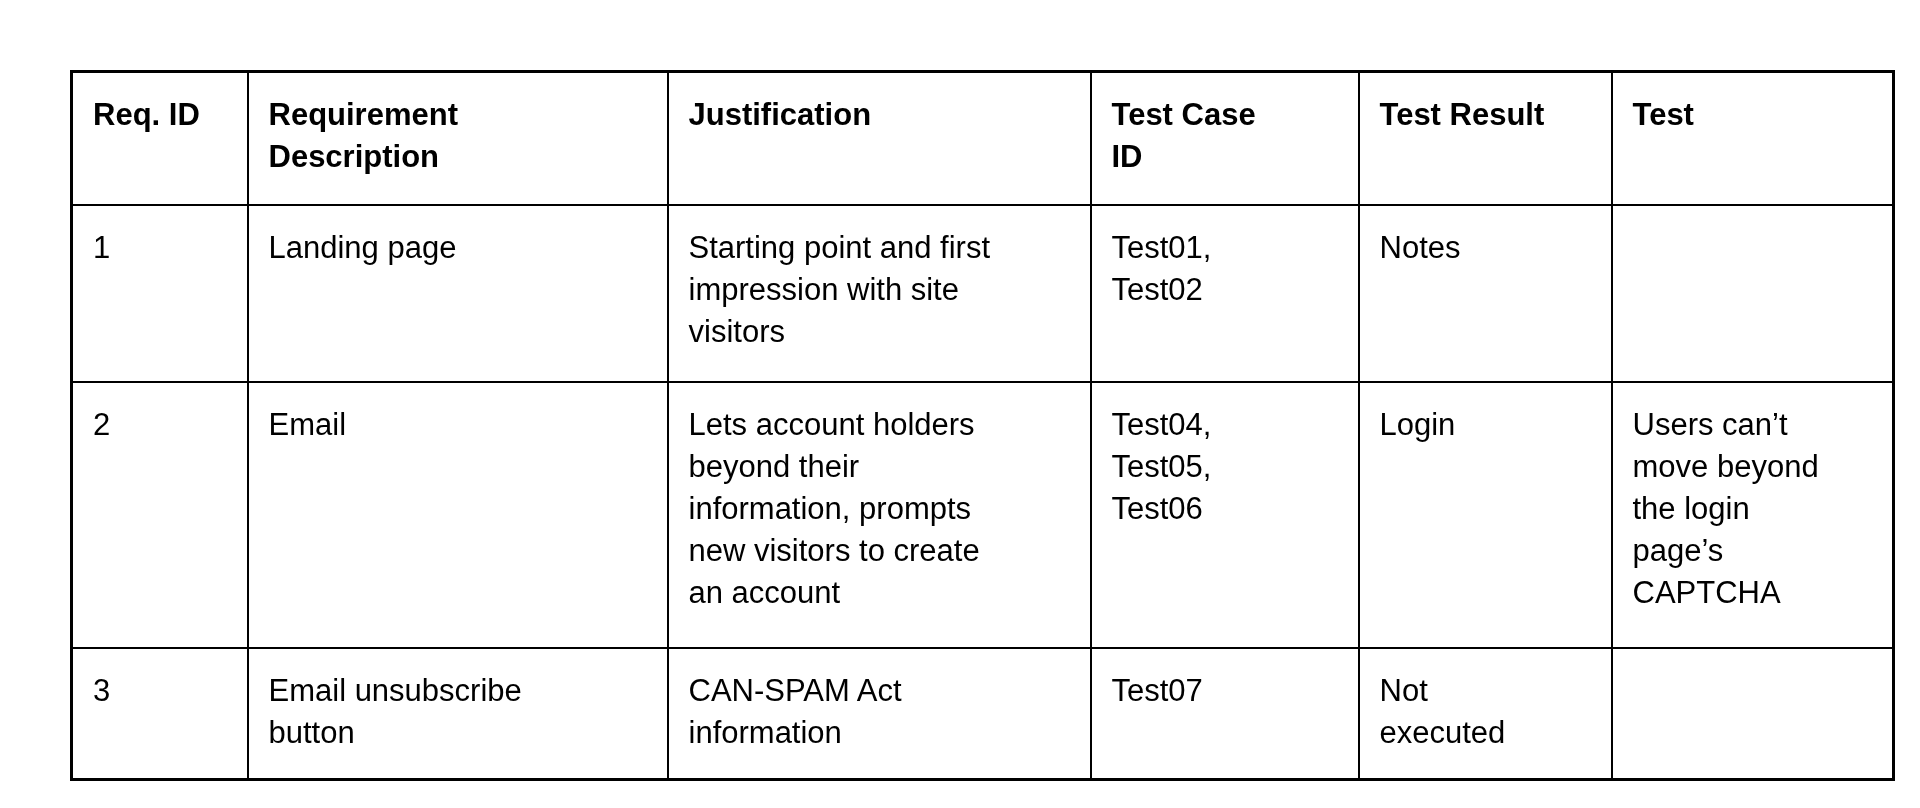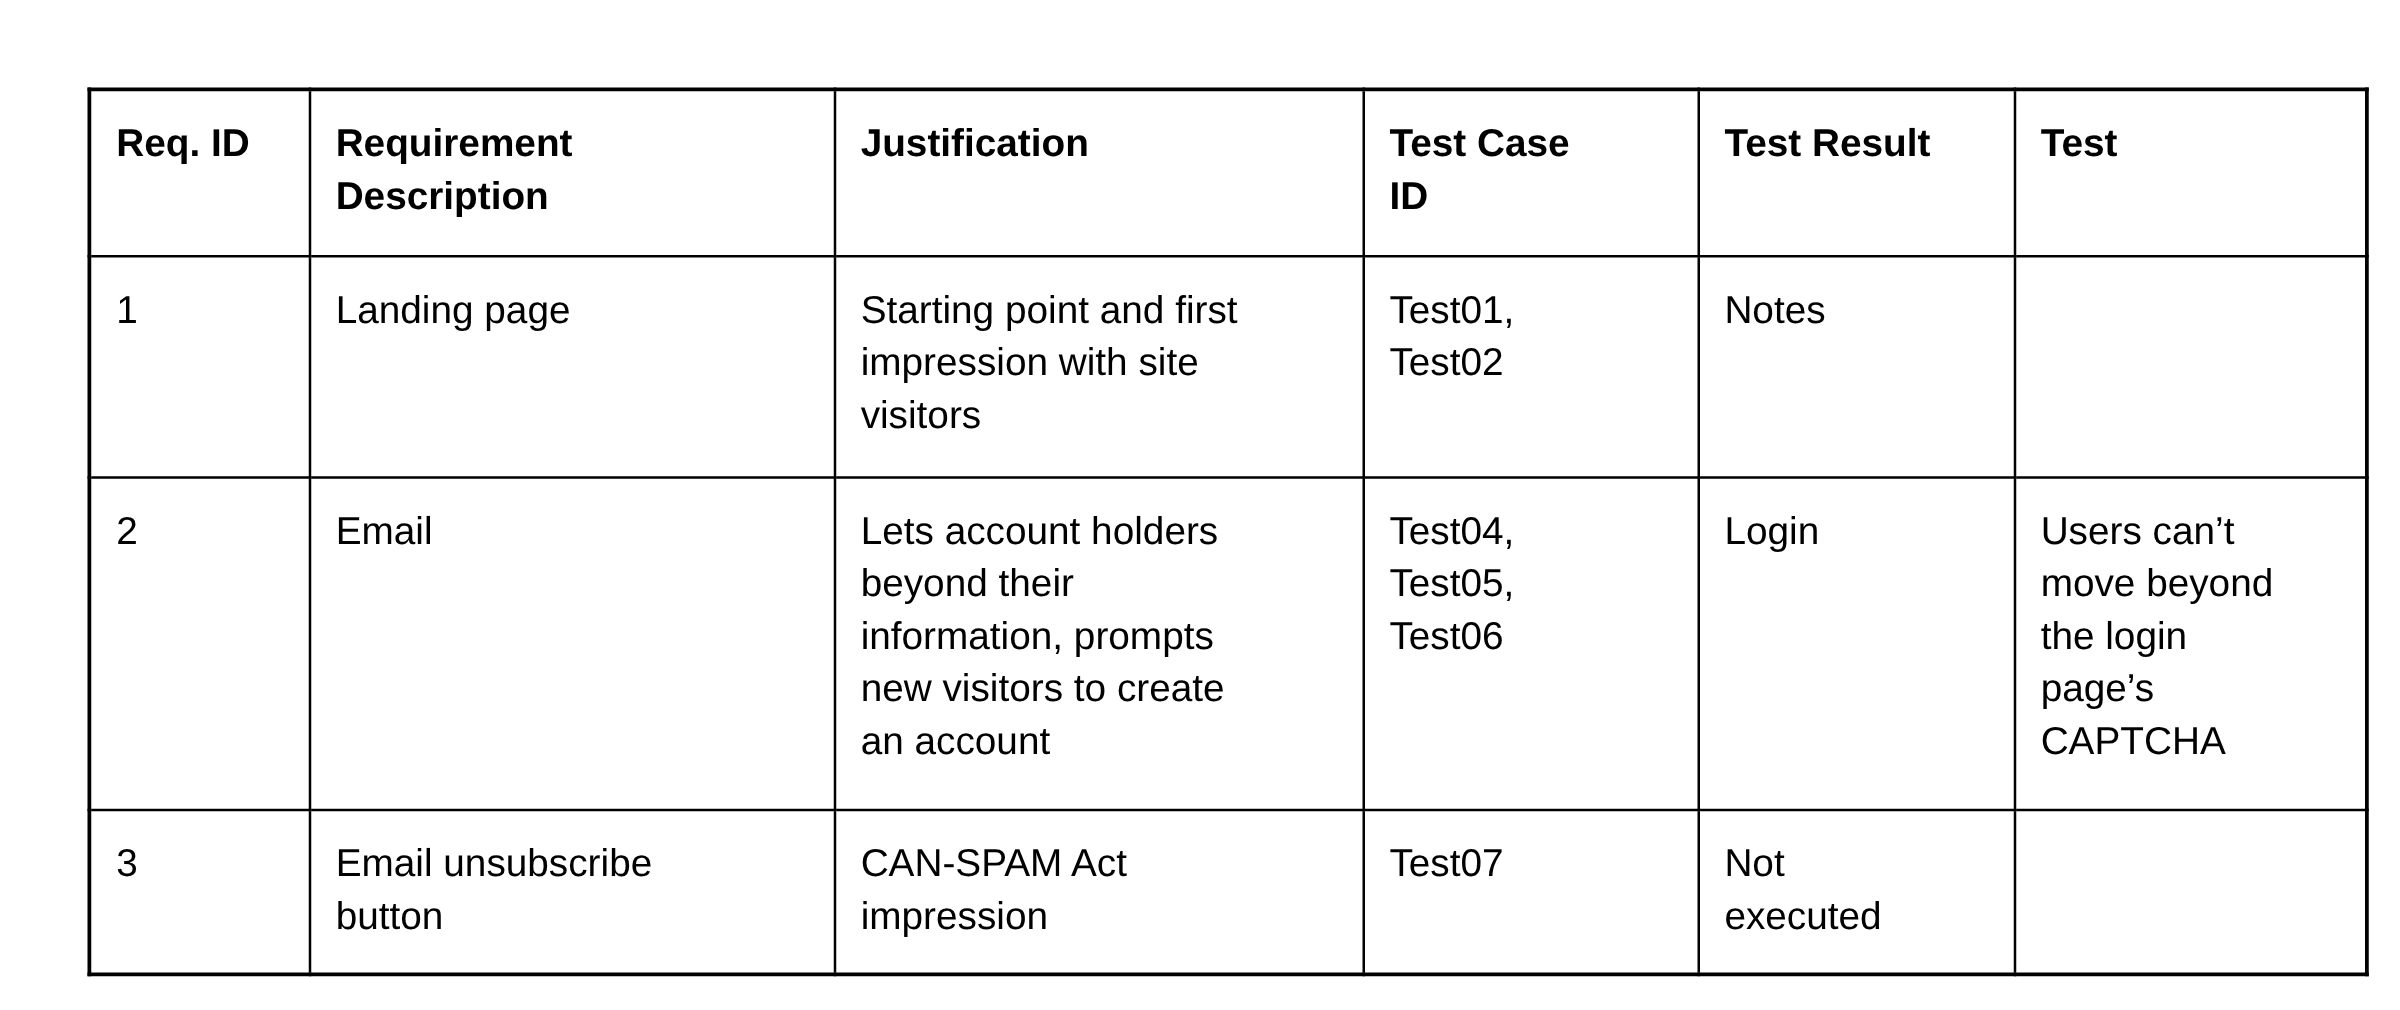--- a/index.html
+++ b/index.html
@@ -93,20 +93,20 @@
 move beyond
 the login
 page’s
 CAPTCHA</td>
     </tr>
     <tr class="body-row-2">
       <td>3</td>
       <td>Email unsubscribe
 button</td>
       <td>CAN-SPAM Act
-impression</td>
+information</td>
       <td>Test07</td>
       <td>Not
 executed</td>
       <td></td>
     </tr>
   </tbody>
 </table>
 
 </body></html>

